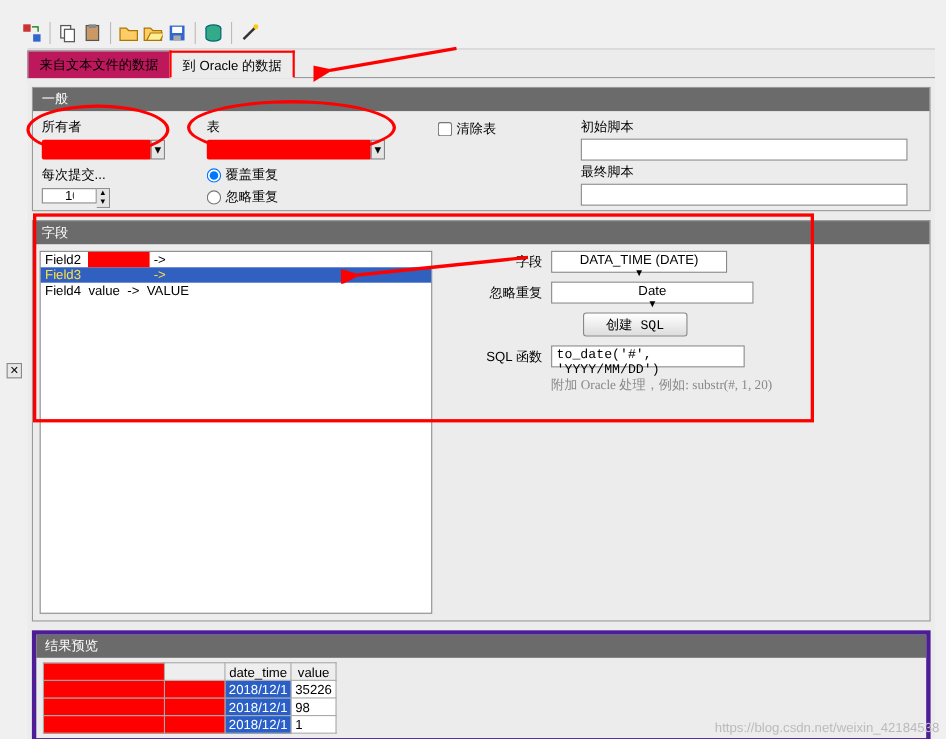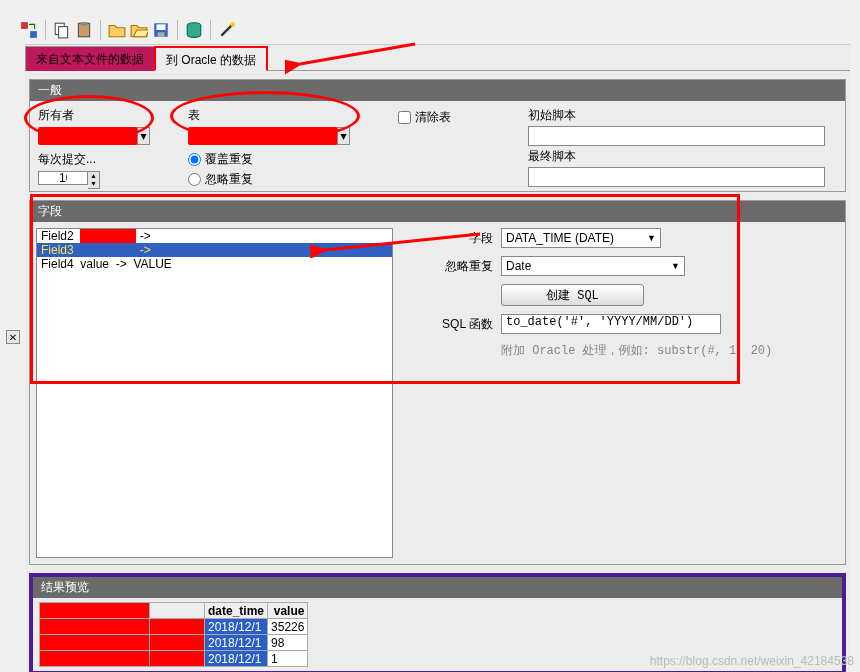--- a/index.html
+++ b/index.html
@@ -33,31 +33,31 @@
   .red-frame { position:absolute; border:3px solid red; pointer-events:none; z-index:10;}
   .fields-panel { border:1px solid #999; margin:8px 4px 0 4px;}
   .fields-body { display:flex; padding:6px;}
   .listbox { width:357px; height:330px; background:#fff; border:1px solid #888; font-family:"Courier New", monospace; font-size:12px;}
   .listbox div { padding:0 4px; white-space:pre; line-height:14px;}
   .listbox .sel { background:#3060c0; color:#fde047;}
   .list-red { display:inline-block; background:#f00;}
   .right-fields { flex:1; padding-left:40px;}
   .form-row { display:flex; align-items:center; margin-bottom:8px;}
   .form-row .flabel { width:60px; text-align:right; margin-right:8px;}
-  .select { height:20px; border:1px solid #888; background:#fff; display:flex; align-items:center; justify-content:space-between; padding:0 4px; font-family:"Courier New",monospace;}
+  .select { height:20px; border:1px solid #888; background:#fff; display:flex; align-items:center; justify-content:space-between; padding:0 4px; font-family:"Courier New",monospace;flex-direction:column;}
   .select .tri { font-size:9px;}
-  .btn { display:inline-flex; align-items:center; justify-content:center; height:22px; border:1px solid #888; background:linear-gradient(#fff,#ddd); padding:0 44px; border-radius:3px; font-family:"Courier New",monospace;}
+  .btn { display:inline-flex; align-items:center; justify-content:center; height:22px; border:1px solid #888; background:linear-gradient(#fff,#ddd); padding:0 20px; border-radius:3px; font-family:"Courier New",monospace;margin-left:29px;}
   .text-input { height:20px; border:1px solid #888; background:#fff; padding:0 4px; font-family:"Courier New",monospace;}
   .hint { color:#888; font-family:"Courier New",monospace; margin-top:4px;}
   .red-arrow { position:absolute; pointer-events:none; z-index:11;}
   .preview-panel { border:4px solid #4c1d95; margin:8px 4px 0 4px;}
   .preview-body { padding:4px 6px;}
   table.preview { border-collapse:collapse; font-family:"Courier New",monospace; font-size:12px;}
   table.preview th, table.preview td { border:1px solid #aaa; padding:0 3px; height:16px; background:#fff;}
-  table.preview th { background:#eee; font-weight:bold;text-align:right;}
+  table.preview th { background:#eee; font-weight:normal;}
   .cell-red { background:#f00 !important;}
   .cell-blue { background:#2a5fc8 !important; color:#fff;}
   .watermark { position:absolute; right:6px; bottom:4px; color:#bbb; font-size:12px;}
   .x-close { position:absolute; left:6px; top:330px; width:14px; height:14px; border:1px solid #888; background:#e8e8e8; display:flex; align-items:center; justify-content:center; font-size:10px;}
 </style>
 </head>
 <body>
 
 <div class="toolbar">
   <span class="tb-icon"><svg viewBox="0 0 16 16">
@@ -186,23 +186,23 @@
             <span>Date</span>
               <span class="tri">▼</span>
           </div>
         </div>
         <div class="form-row">
           <span class="flabel"></span>
           <div class="btn">创建 SQL</div>
         </div>
         <div class="form-row">
           <span class="flabel">SQL 函数</span>
-          <div class="text-input" style="width:220px;">to_date('#', 'YYYY/MM/DD')</div>
-        </div>
-        <div class="hint" style="margin-left:68px;">附加 Oracle 处理，例如:  substr(#, 1, 20)</div>
+          <div class="text-input" style="width:176px;">to_date('#', 'YYYY/MM/DD')</div>
+        </div>
+        <div class="hint" style="margin-left:68px;font-family:Liberation Serif, serif;">附加 Oracle 处理，例如:  substr(#, 1, 20)</div>
       </div>
     </div>
   </div>
 
   <div class="preview-panel">
     <div class="section-hdr">结果预览</div>
     <div class="preview-body">
       <table class="preview">
         <tbody>
             <tr>

